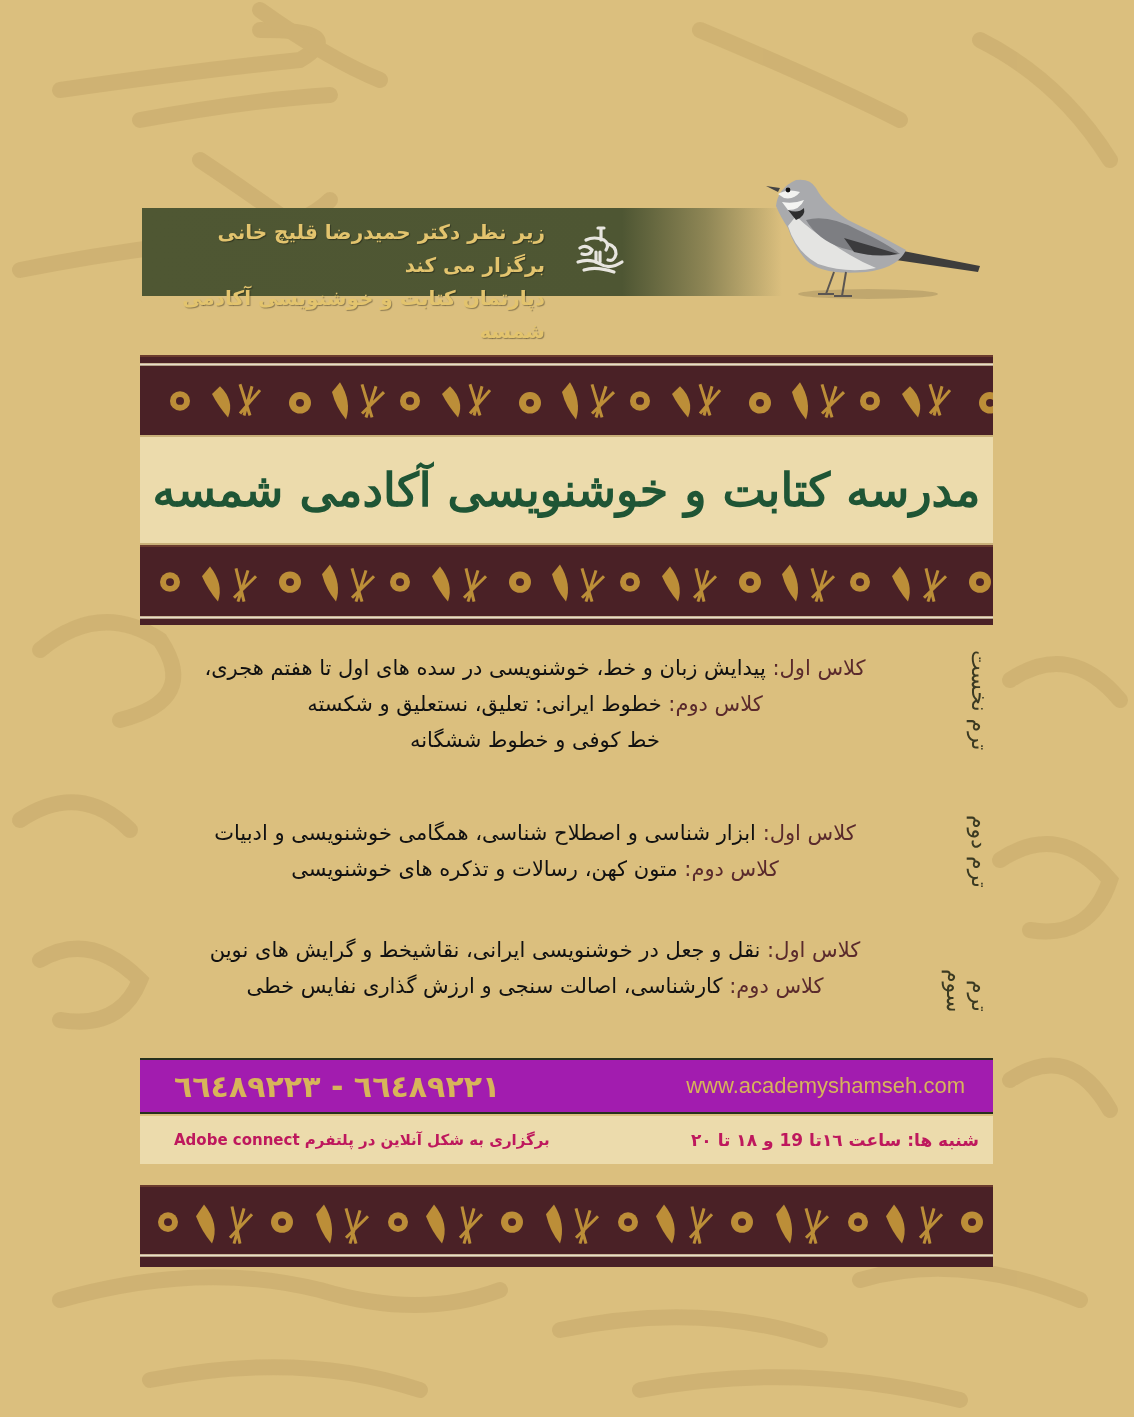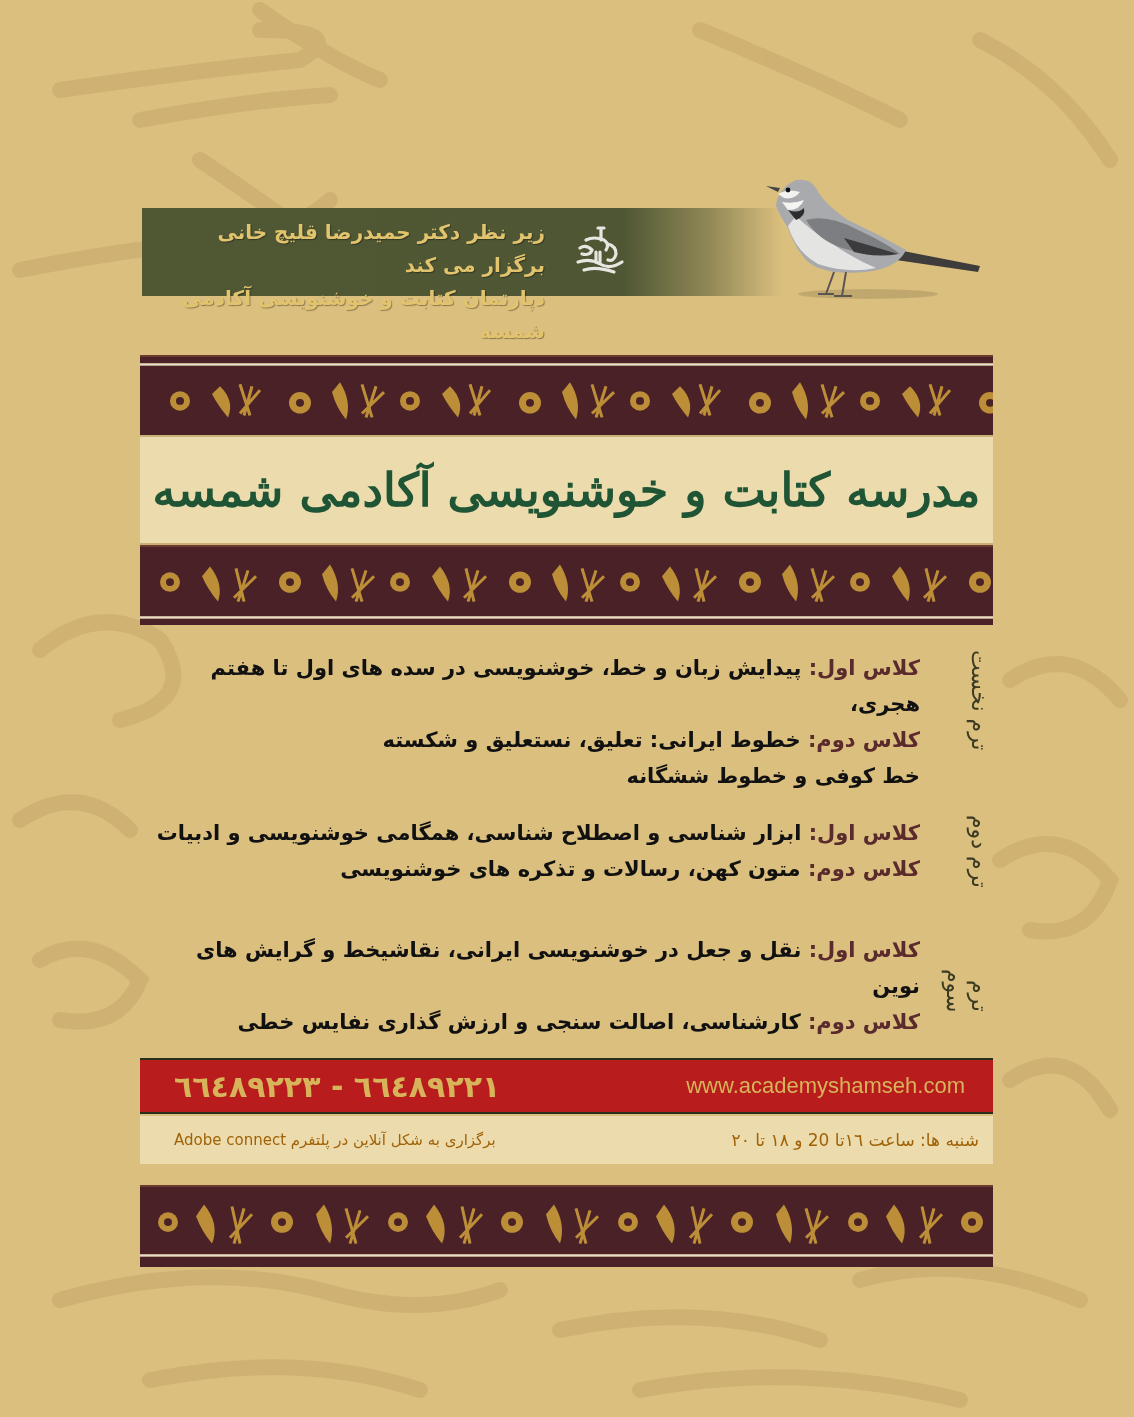--- a/index.html
+++ b/index.html
@@ -52,39 +52,39 @@
 
   
   .courses { position:absolute; left:150px; top:650px; width:790px; }
   .term { position:relative; direction:rtl; }
   .term-label {
     position:absolute; right:-52px; top:0;
     writing-mode:vertical-rl; color:#3b3a22; font-size:22px;
     font-family:"DejaVu Serif", serif;
   }
   .course-line {
-    direction:rtl; text-align:right; font-size:21px; font-weight:bold;
+    direction:rtl; text-align:center; font-size:21px; font-weight:normal;
     line-height:36px; color:#111; padding-right:20px;
   }
   .course-line .cls { color:#5a2a2c; }
 
   
   .contact-bar {
     position:absolute; left:140px; top:1058px; width:853px; height:56px;
-    background:#b91c1c; display:flex; align-items:center; justify-content:space-between;
+    background:#a21caf; display:flex; align-items:center; justify-content:space-between;
     padding:0 28px 0 34px; border-top:2px solid #27301d; border-bottom:2px solid #27301d;gap:36px;
   }
   .phones { color:#d7b45a; font-size:30px; font-weight:bold; letter-spacing:1px; }
   .website { color:#d7b45a; font-size:22px; font-family:"Liberation Sans", sans-serif; }
   .info-row {
     position:absolute; left:140px; top:1116px; width:853px; height:48px;
     background:#ecdbac; display:flex; align-items:center; justify-content:space-between;
     padding:0 14px 0 34px; direction:ltr;
   }
-  .info-row span { direction:rtl; font-size:15px; font-weight:normal; color:#a16207; }
+  .info-row span { direction:rtl; font-size:15px; font-weight:bold; color:#be185d; }
   .info-row .schedule { font-size:17px; }
 </style>
 </head>
 <body>
 
 <div class="bg-calligraphy">
   <svg viewBox="0 0 1134 1417" preserveAspectRatio="none">
     <g fill="none" stroke="#cdb071" stroke-width="16" stroke-linecap="round" opacity="0.8">
       <path d="M60 90 Q200 70 300 60 Q350 30 260 30"></path>
       <path d="M140 120 Q250 100 330 95"></path>
@@ -216,21 +216,21 @@
     <div class="course-line"><span class="cls">کلاس دوم:</span> <span>کارشناسی، اصالت سنجی و ارزش گذاری نفایس خطی</span></div>
   </div>
 </div>
 
 <div class="contact-bar">
   <span class="phones">٦٦٤٨٩٢٢١ - ٦٦٤٨٩٢٢٣</span>
   <span class="website">www.academyshamseh.com</span>
 </div>
 <div class="info-row">
   <span>برگزاری به شکل آنلاین در پلتفرم Adobe connect</span>
-  <span class="schedule">شنبه ها: ساعت ١٦تا 20 و ١٨ تا ٢٠</span>
+  <span class="schedule">شنبه ها: ساعت ١٦تا 19 و ١٨ تا ٢٠</span>
 </div>
 
 <div class="frame" style="top:1164px;">
   <div class="band" style="height:82px;">
     <svg viewBox="0 0 853 82" preserveAspectRatio="none">
       <g fill="#c99a3a" opacity="0.9">
         <g id="orn3">
           <circle cx="28" cy="36" r="10"></circle>
             <circle cx="28" cy="36" r="4" fill="#4a2126"></circle>
           <path d="M64 18 Q80 38 72 58 Q62 46 56 30 Z"></path>

